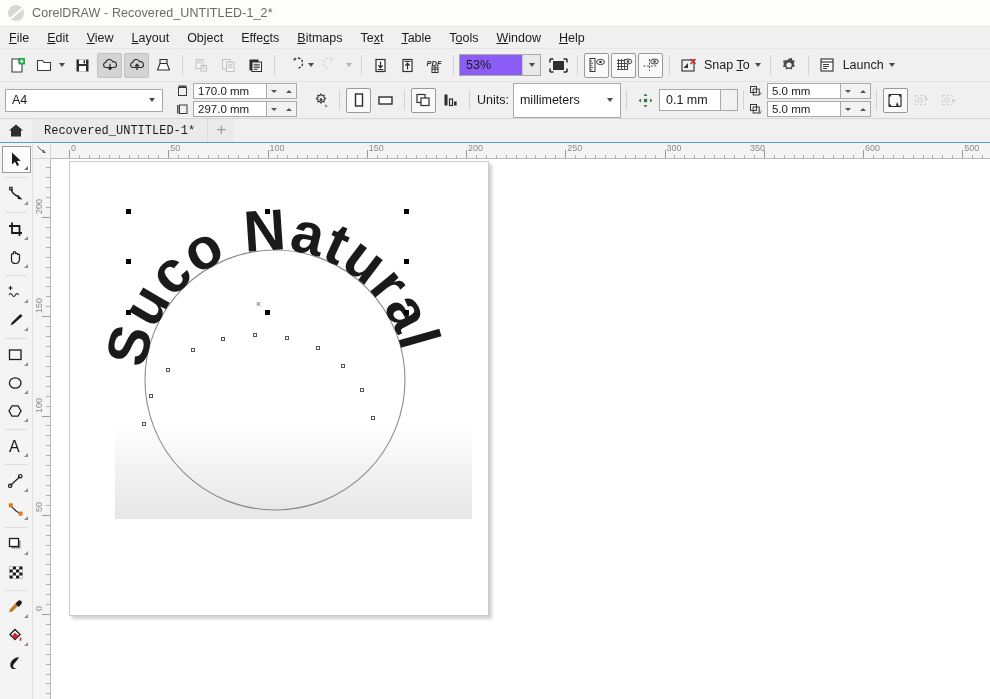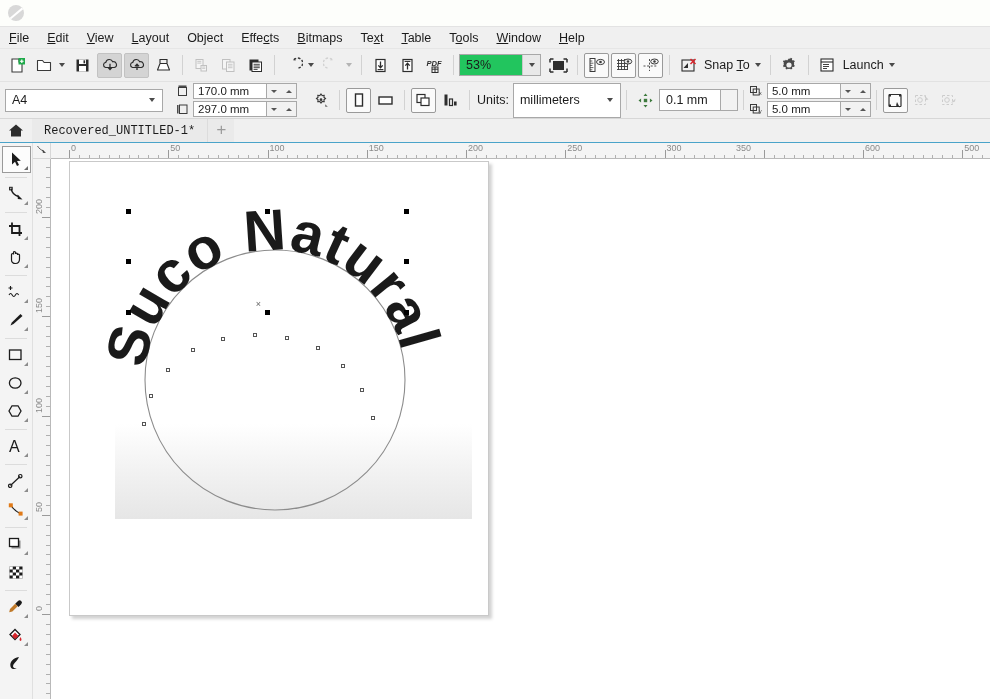--- a/index.html
+++ b/index.html
@@ -77,21 +77,21 @@
   .caret {
     width: 0; height: 0; flex: none;
     border-left: 3.5px solid transparent; border-right: 3.5px solid transparent;
     border-top: 4px solid #4a4a4a; margin: 0 4px 0 1px;
   }
   .caret.dim { border-top-color: #b4b4b4; }
 
   
   .combo {
     display: flex; align-items: center; height: 22px;
-    border: 1px solid #a8a8a8; background: #22c55e; flex: none;
+    border: 1px solid #a8a8a8; background: #8b5cf6; flex: none;
   }
   .combo .val {
     font-size: 12.5px; color: #1b1b1b; padding: 0 6px;
     display: flex; align-items: center; height: 100%;
   }
   .combo .cbtn {
     width: 18px; height: 100%; background: #e9e9e9;
     border-left: 1px solid #c9c9c9;
     display: flex; align-items: center; justify-content: center;
   }
@@ -238,20 +238,21 @@
   }
   svg.i { display: block; }
 </style>
 </head>
 <body>
 
 <div id="app">
 
   <div class="titlebar">
     <div class="app-logo"></div>
+    <div class="title-text">CorelDRAW - Recovered_UNTITLED-1_2*</div>
   </div>
 
   <div class="menubar">
     <div class="menu-item"><span class="u">F</span><span>ile</span></div>
     <div class="menu-item"><span class="u">E</span>dit</div>
     <div class="menu-item"><span class="u">V</span>iew</div>
     <div class="menu-item"><span class="u">L</span>ayout</div>
     <div class="menu-item">Object</div>
     <div class="menu-item">Effe<span class="u">c</span>ts</div>
     <div class="menu-item"><span class="u">B</span>itmaps</div>
@@ -874,21 +875,21 @@
       <div class="rtick" style="left: 623.425px; top: 12px; width: 1px; height: 3px; background: rgb(176, 176, 176);"></div>
       <div class="rtick" style="left: 633.35px; top: 12px; width: 1px; height: 3px; background: rgb(176, 176, 176);"></div>
       <div class="rtick" style="left: 643.275px; top: 12px; width: 1px; height: 3px; background: rgb(176, 176, 176);"></div>
       <div class="rtick" style="left: 653.2px; top: 12px; width: 1px; height: 3px; background: rgb(176, 176, 176);"></div>
       <div class="rtick" style="left: 663.125px; top: 12px; width: 1px; height: 3px; background: rgb(176, 176, 176);"></div>
       <div class="rtick" style="left: 673.05px; top: 12px; width: 1px; height: 3px; background: rgb(176, 176, 176);"></div>
       <div class="rtick" style="left: 682.975px; top: 12px; width: 1px; height: 3px; background: rgb(176, 176, 176);"></div>
       <div class="rtick" style="left: 692.9px; top: 12px; width: 1px; height: 3px; background: rgb(176, 176, 176);"></div>
       <div class="rtick" style="left: 702.825px; top: 12px; width: 1px; height: 3px; background: rgb(176, 176, 176);"></div>
       <div class="rtick" style="left: 712.75px; top: 7px; width: 1px; height: 8px;"></div>
-      <div class="rlabel" style="left: 685px; top: 0px;">350</div>
+      <div class="rlabel" style="left: 699px; top: 0px;">350</div>
       <div class="rtick" style="left: 722.675px; top: 12px; width: 1px; height: 3px; background: rgb(176, 176, 176);"></div>
       <div class="rtick" style="left: 732.6px; top: 12px; width: 1px; height: 3px; background: rgb(176, 176, 176);"></div>
       <div class="rtick" style="left: 742.525px; top: 12px; width: 1px; height: 3px; background: rgb(176, 176, 176);"></div>
       <div class="rtick" style="left: 752.45px; top: 12px; width: 1px; height: 3px; background: rgb(176, 176, 176);"></div>
       <div class="rtick" style="left: 762.375px; top: 12px; width: 1px; height: 3px; background: rgb(176, 176, 176);"></div>
       <div class="rtick" style="left: 772.3px; top: 12px; width: 1px; height: 3px; background: rgb(176, 176, 176);"></div>
       <div class="rtick" style="left: 782.225px; top: 12px; width: 1px; height: 3px; background: rgb(176, 176, 176);"></div>
       <div class="rtick" style="left: 792.15px; top: 12px; width: 1px; height: 3px; background: rgb(176, 176, 176);"></div>
       <div class="rtick" style="left: 802.075px; top: 12px; width: 1px; height: 3px; background: rgb(176, 176, 176);"></div>
       <div class="rtick" style="left: 812px; top: 7px; width: 1px; height: 8px;"></div>

